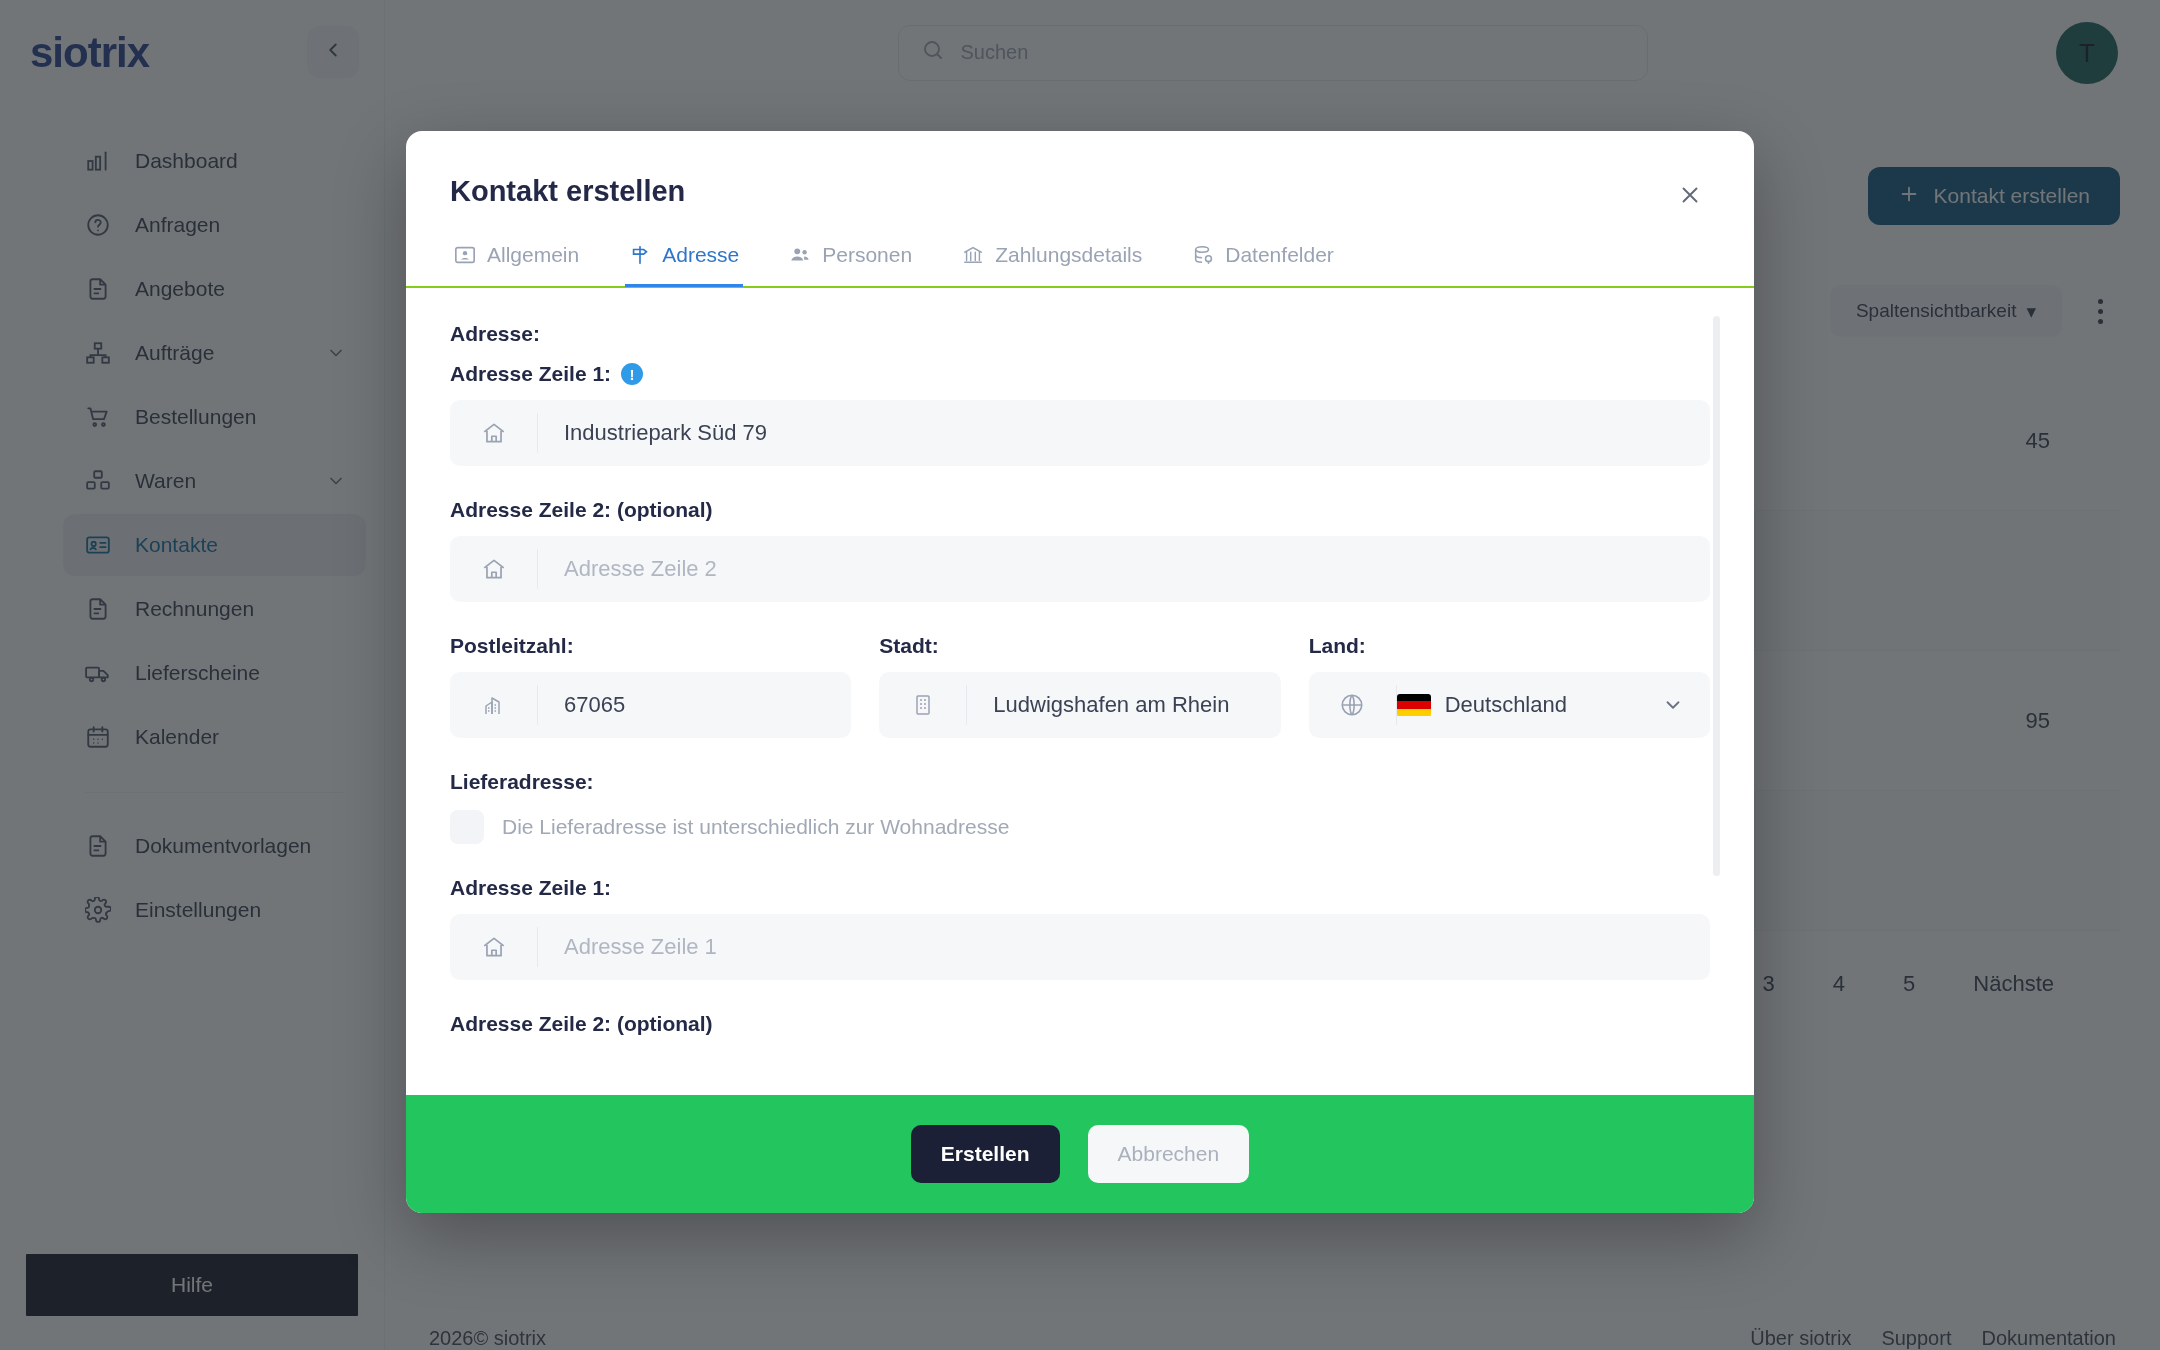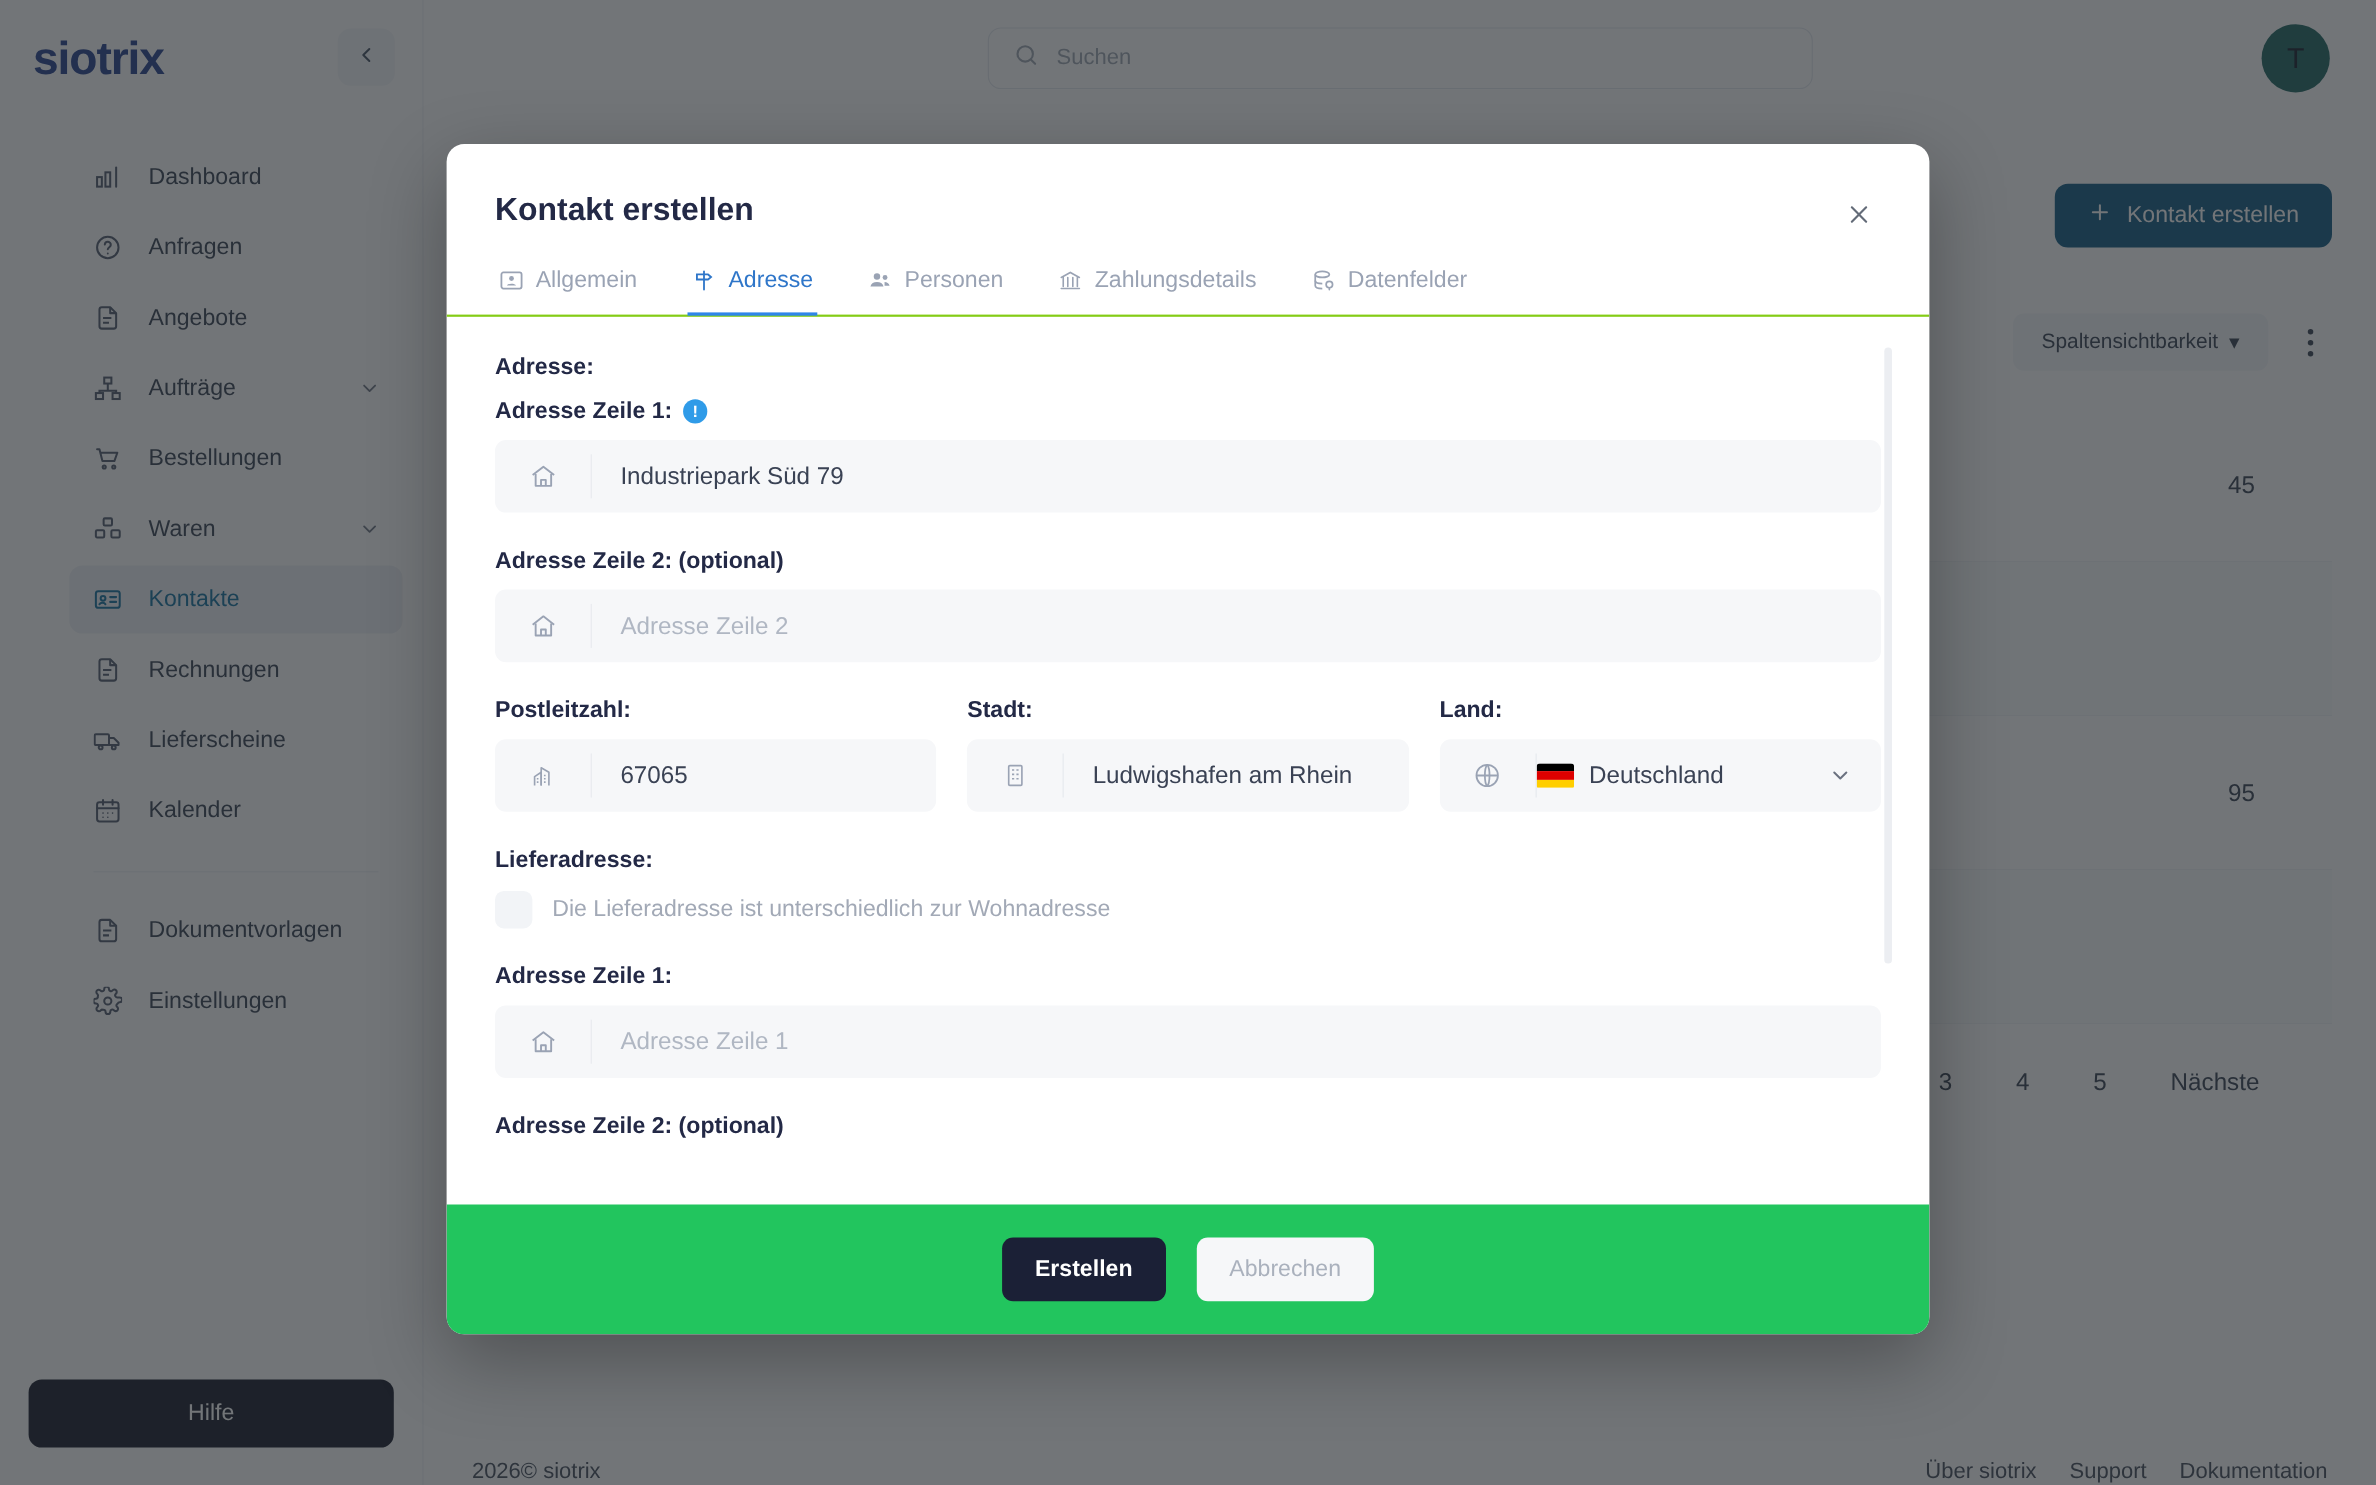--- a/index.html
+++ b/index.html
@@ -23,21 +23,21 @@
   .nav{padding:25px 18px 0 18px;display:flex;flex-direction:column;gap:2px;margin-left:45px;}
   .nav-item{height:62px;border-radius:12px;display:flex;align-items:center;gap:22px;padding:0 20px;
             color:#2f3a4b;font-size:21px;cursor:pointer;position:relative;}
   .nav-item .ico{width:30px;height:30px;flex:0 0 30px;display:flex;align-items:center;justify-content:center;color:#4a5568;}
   .nav-item.active{background:#eef1f5;}
   .nav-item.active .lbl{color:#0b6b9c;font-weight:500;}
   .nav-item.active .ico{color:#0b6b9c;}
   .chev{margin-left:auto;color:#6b7280;display:flex;}
   .nav-sep{height:1px;background:#eceff3;margin:22px 22px 20px 22px;}
   .help-wrap{margin-top:auto;padding:0 26px 34px 26px;}
-  .help-btn{height:62px;width:100%;border-radius:12px;background:#0c1020;color:#ffffff;
+  .help-btn{height:62px;width:100%;border-radius:1px;background:#0c1020;color:#ffffff;
             display:flex;align-items:center;justify-content:center;font-size:21px;cursor:pointer;}
 
   
   .main{flex:1;display:flex;flex-direction:column;min-width:0;background:#ffffff;}
   .topbar{height:105px;display:flex;align-items:center;padding:0 40px;gap:20px;background:#fff;}
   .search-box{width:750px;height:56px;margin:0 auto;border:1px solid #e3e7ed;border-radius:12px;
               display:flex;align-items:center;gap:16px;padding:0 22px;color:#9aa3b0;font-size:20px;}
   .avatar{width:62px;height:62px;border-radius:50%;background:#155e5a;color:#0b1220;
           display:flex;align-items:center;justify-content:center;font-size:26px;font-weight:500;
           position:absolute;right:42px;top:22px;}

